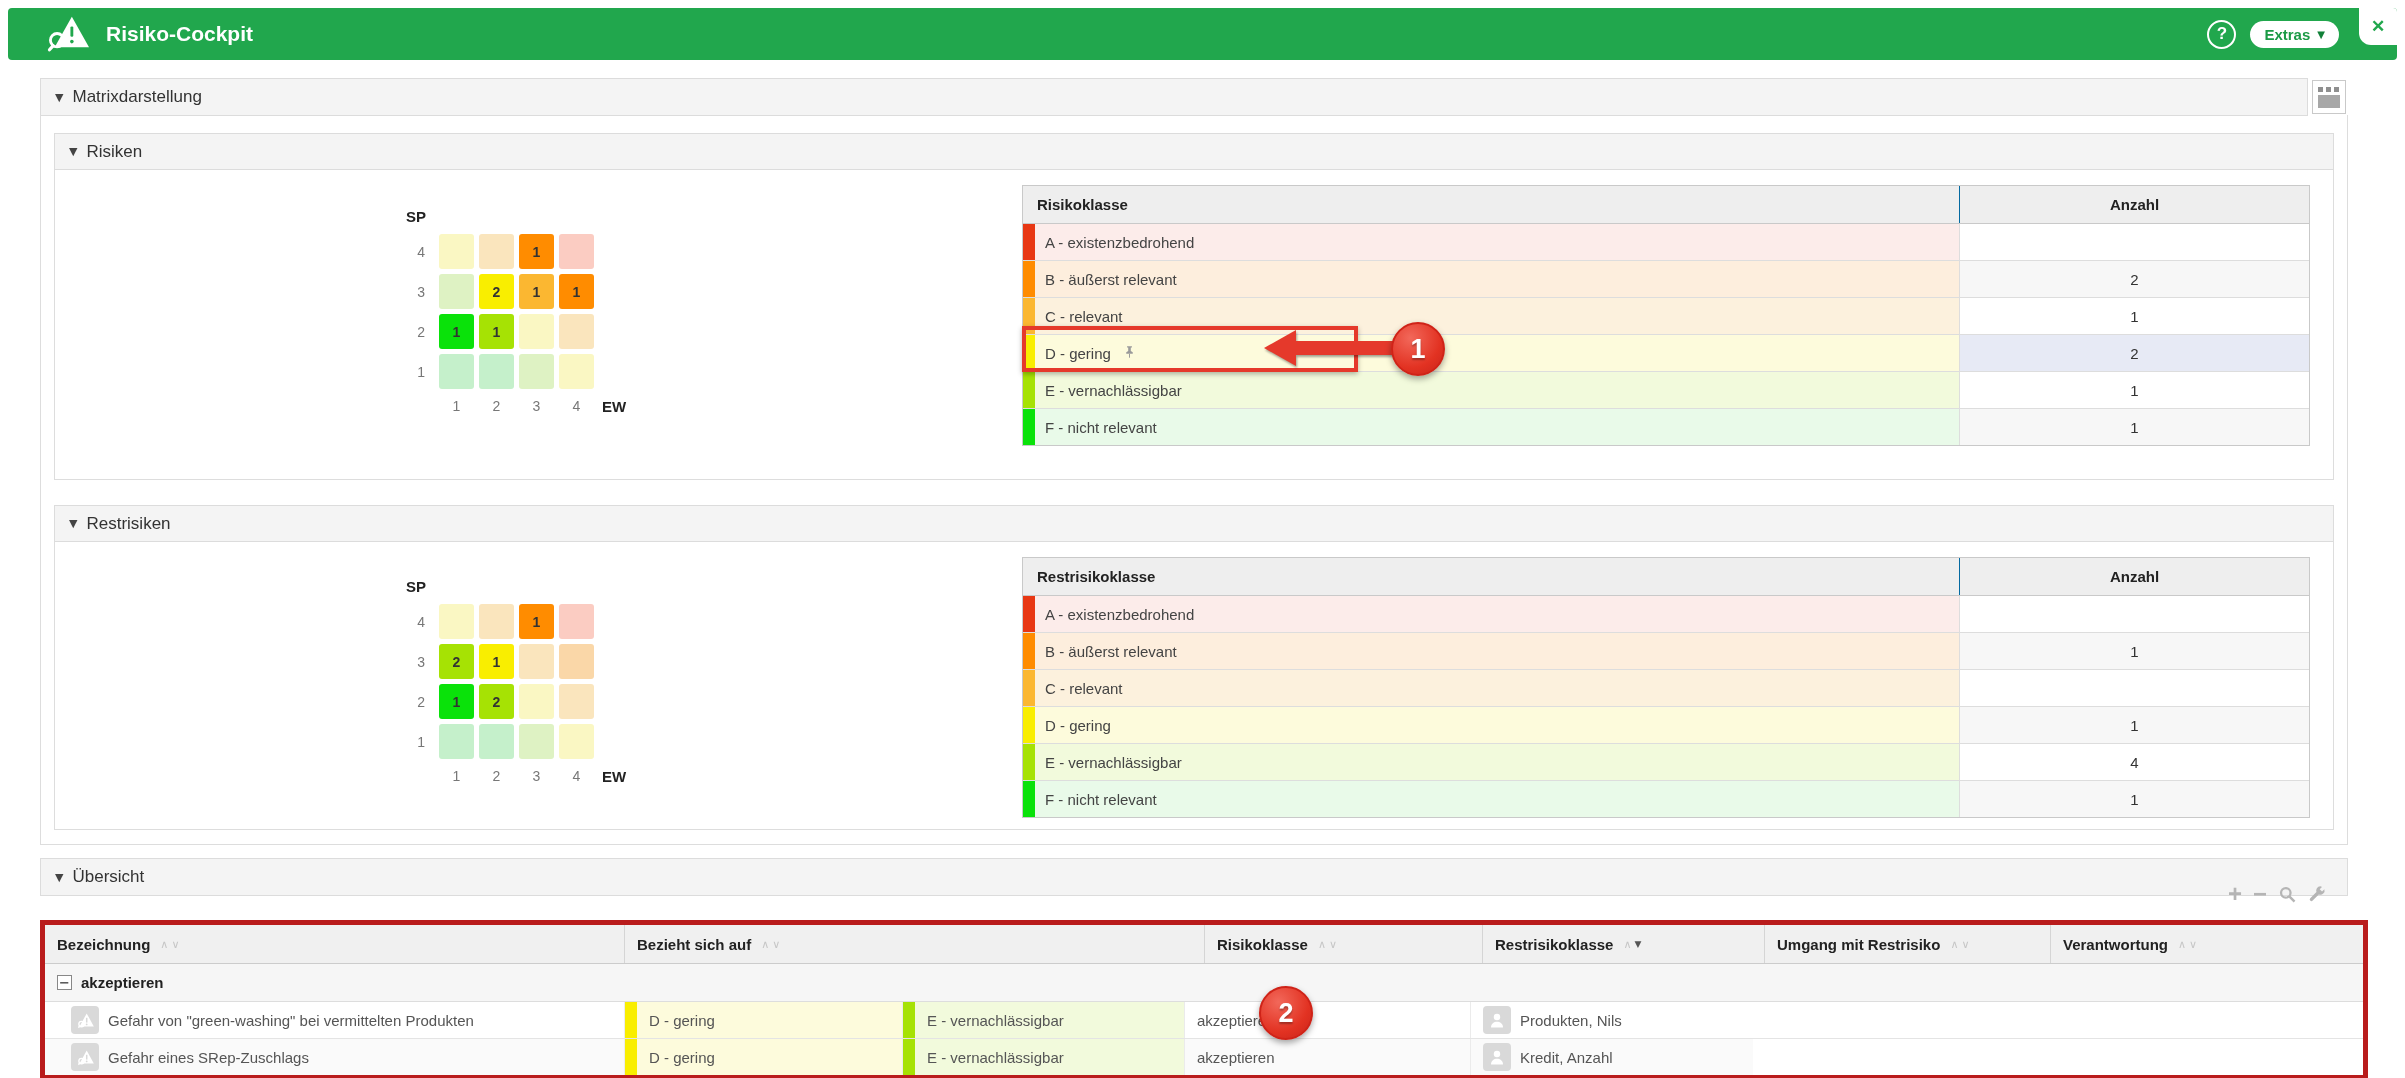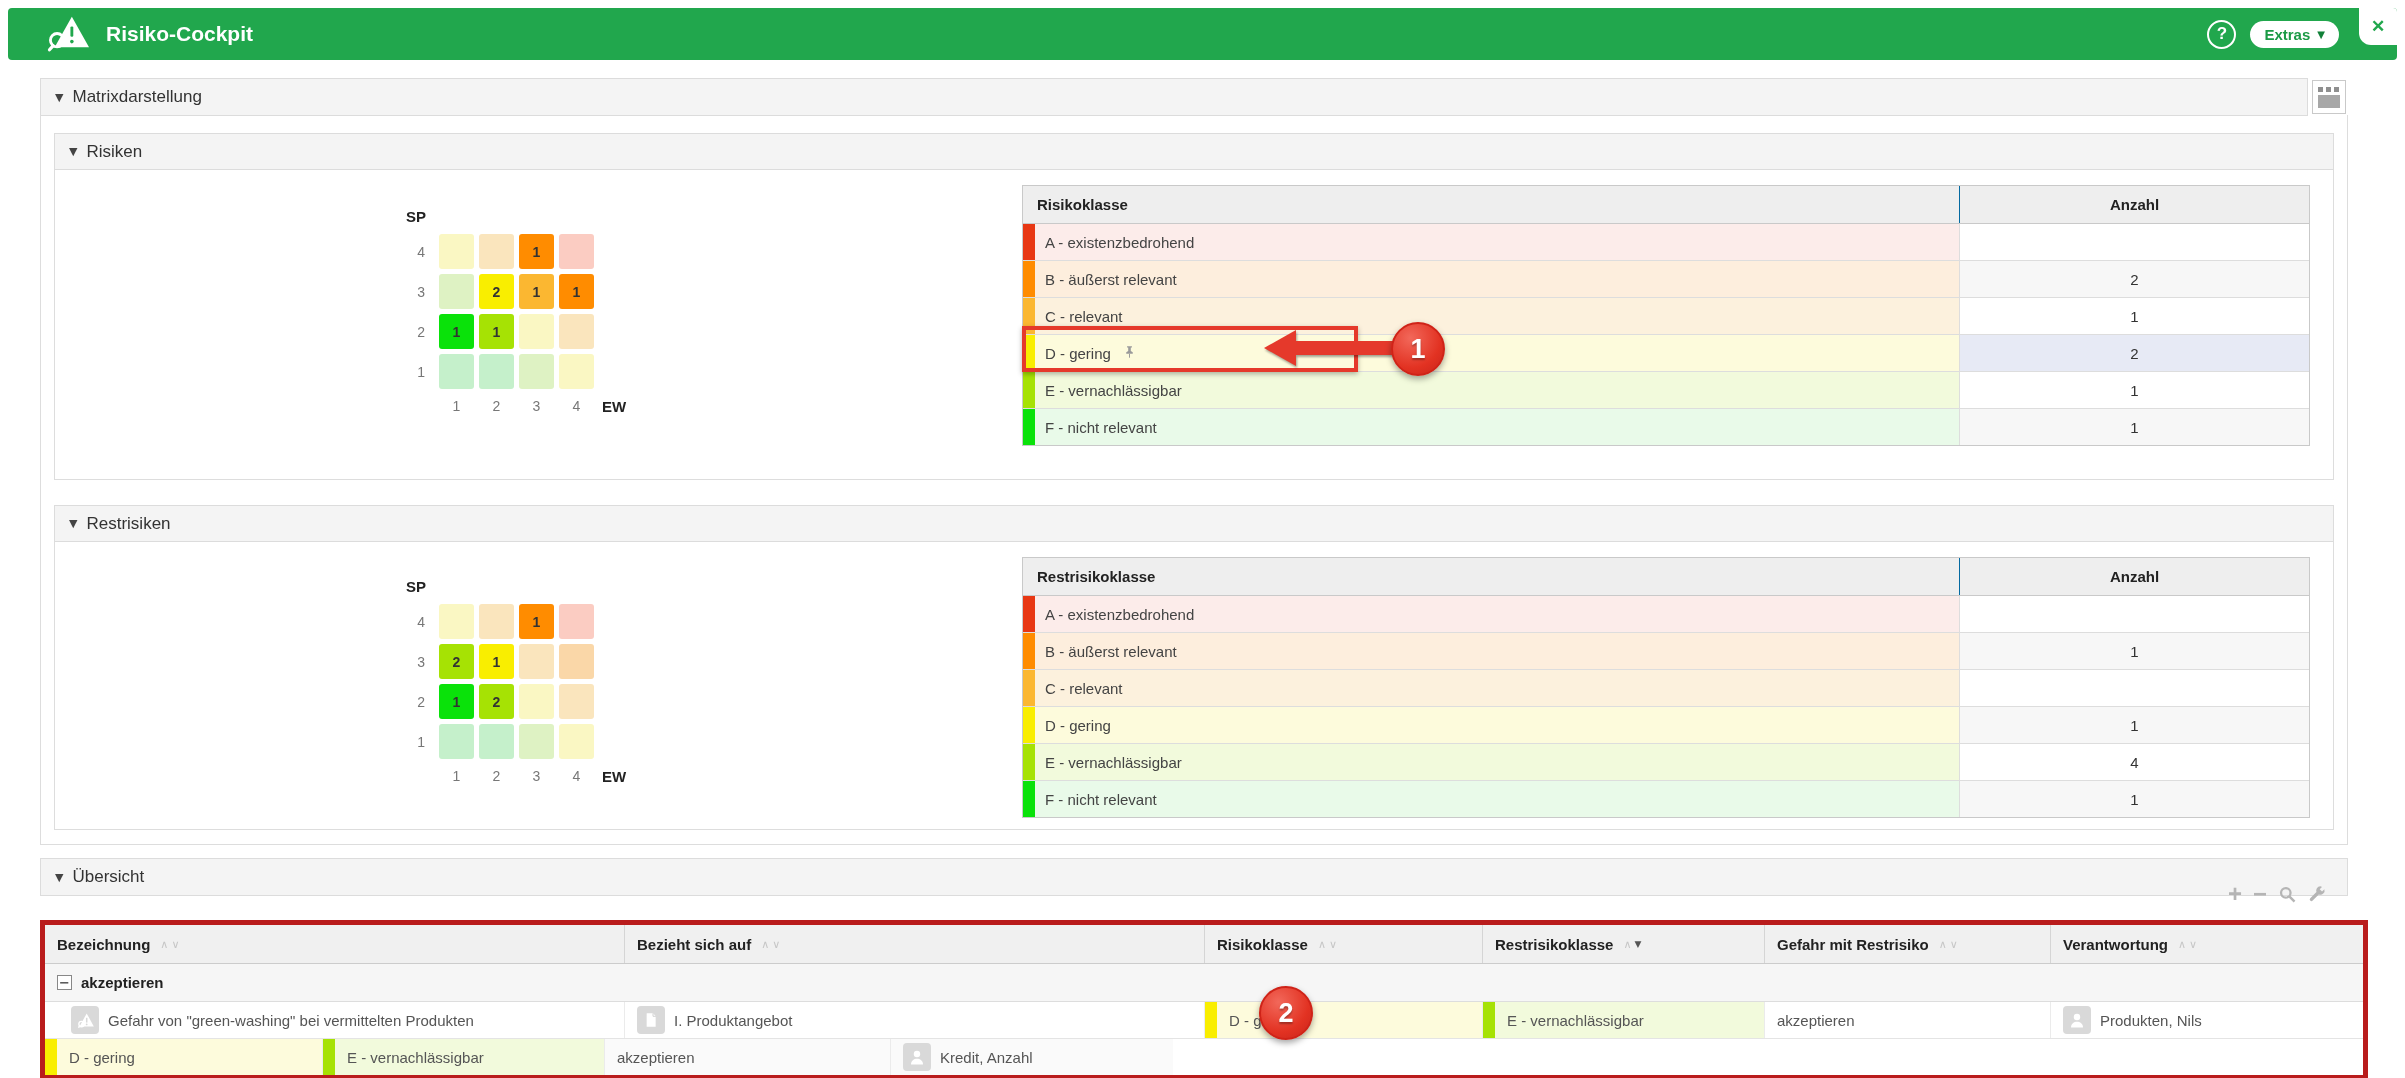--- a/index.html
+++ b/index.html
@@ -358,21 +358,21 @@
         </span>
       </div>
       <div class="uh-cell col3">
         <span class="uh-label">Restrisikoklasse</span>
         <span class="sorts">
           <span class="s-up">∧</span>
           <span class="s-down active">▼</span>
         </span>
       </div>
       <div class="uh-cell col4">
-        <span class="uh-label">Gefahr mit Restrisiko</span>
+        <span class="uh-label">Umgang mit Restrisiko</span>
         <span class="sorts">
           <span class="s-up">∧</span>
           <span class="s-down">∨</span>
         </span>
       </div>
       <div class="uh-cell col5">
         <span class="uh-label">Verantwortung</span>
         <span class="sorts">
           <span class="s-up">∧</span>
           <span class="s-down">∨</span>
@@ -390,43 +390,46 @@
             <svg viewBox="0 0 24 24" width="19" height="19">
               <path d="M13.5 3 L22.5 19.5 H4.5 Z" fill="#fff"></path>
               <rect x="12.6" y="8.6" width="1.9" height="6" fill="#d9d9d9"></rect>
               <circle cx="13.5" cy="17" r="1.1" fill="#d9d9d9"></circle>
               <circle cx="7" cy="16.5" r="3.4" fill="none" stroke="#fff" stroke-width="1.7"></circle>
               <line x1="3" y1="21" x2="4.9" y2="18.9" stroke="#fff" stroke-width="1.9"></line>
             </svg>
           </span>
           <span>Gefahr von "green-washing" bei vermittelten Produkten</span>
         </div>
-        <div class="ud-cell plain col1">
-          <span class="icon-box">
-            <svg viewBox="0 0 24 24" width="16" height="16">
-              <path d="M5.5 2 h9.5 l4 4 v16 h-13.5 Z" fill="#fff"></path>
-              <path d="M15 2 v4.4 h4.4" fill="none" stroke="#cfcfcf" stroke-width="1.4"></path>
-            </svg>
-          </span>
-          <span>I. Produktangebot</span>
-        </div>
         <div class="ud-cell classcell col2" style="background: rgb(253, 251, 220);">D - gering<span class="class-edge" style="background: rgb(249, 238, 0);"></span></div>
         <div class="ud-cell classcell col3" style="background: rgb(242, 250, 220);">E - vernachlässigbar<span class="class-edge" style="background: rgb(166, 226, 4);"></span></div>
         <div class="ud-cell plain col4">akzeptieren</div>
         <div class="ud-cell plain col5">
           <span class="icon-box">
             <svg viewBox="0 0 24 24" width="18" height="18">
               <circle cx="12" cy="8" r="4.3" fill="#fff"></circle>
               <path d="M4 22 c0 -5.2 4 -7.6 8 -7.6 s8 2.4 8 7.6 Z" fill="#fff"></path>
             </svg>
           </span>
           <span>Produkten, Nils</span>
         </div>
       </div>
       <div class="u-row alt">
+        <div class="ud-cell plain indent col0">
+          <span class="icon-box">
+            <svg viewBox="0 0 24 24" width="19" height="19">
+              <path d="M13.5 3 L22.5 19.5 H4.5 Z" fill="#fff"></path>
+              <rect x="12.6" y="8.6" width="1.9" height="6" fill="#d9d9d9"></rect>
+              <circle cx="13.5" cy="17" r="1.1" fill="#d9d9d9"></circle>
+              <circle cx="7" cy="16.5" r="3.4" fill="none" stroke="#fff" stroke-width="1.7"></circle>
+              <line x1="3" y1="21" x2="4.9" y2="18.9" stroke="#fff" stroke-width="1.9"></line>
+            </svg>
+          </span>
+          <span>Gefahr eines SRep-Zuschlags</span>
+        </div>
         <div class="ud-cell classcell col2" style="background: rgb(253, 251, 220);">D - gering<span class="class-edge" style="background: rgb(249, 238, 0);"></span></div>
         <div class="ud-cell classcell col3" style="background: rgb(242, 250, 220);">E - vernachlässigbar<span class="class-edge" style="background: rgb(166, 226, 4);"></span></div>
         <div class="ud-cell plain col4">akzeptieren</div>
         <div class="ud-cell plain col5">
           <span class="icon-box">
             <svg viewBox="0 0 24 24" width="18" height="18">
               <circle cx="12" cy="8" r="4.3" fill="#fff"></circle>
               <path d="M4 22 c0 -5.2 4 -7.6 8 -7.6 s8 2.4 8 7.6 Z" fill="#fff"></path>
             </svg>
           </span>

